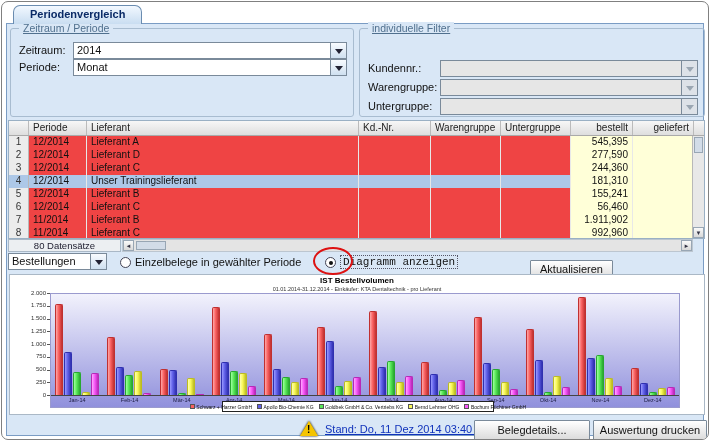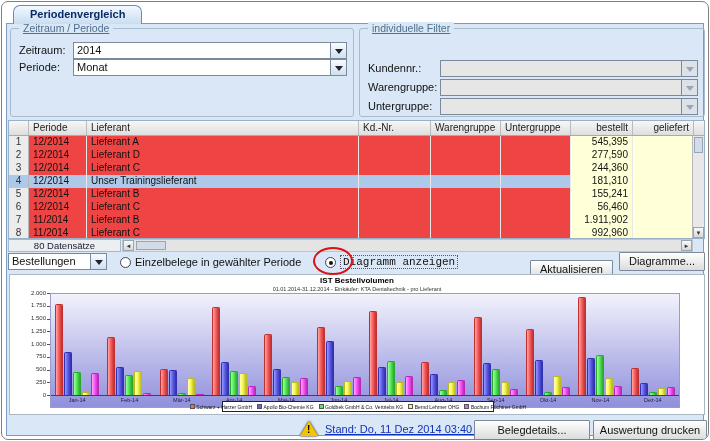--- a/index.html
+++ b/index.html
@@ -252,21 +252,20 @@
     <div class="combo ctrl-combo">
       <span class="cval">Bestellungen</span>
       <span class="carr"></span>
     </div>
     <div class="radio" style="left:113px; top:233px;"></div>
     <span class="rlabel" style="left:128px; top:232px;">Einzelbelege in gewählter Periode</span>
     <div class="radio on" style="left:318px; top:233px;"></div>
     <span class="rlabel focusbox" style="left:333px; top:231px;">Diagramm anzeigen</span>
     <div class="annotation"></div>
     <div class="btn" style="left:523px; top:236px; width:83px;">Aktualisieren</div>
-    <div class="btn" style="left:612px; top:228px; width:86px;">Diagramme...</div>
 
     <div class="chartpanel">
       <div class="ctitle">IST Bestellvolumen</div>
       <div class="csub">01.01.2014-31.12.2014 - Einkäufer: KTA Dentaltechnik - pro Lieferant</div>
       <div id="yaxis"></div>
       <div class="plot">
         <div class="bars" id="bars">
             <div class="bargroup">
               <div class="bar" style="height: 91px; background: linear-gradient(90deg, rgb(255, 168, 168), rgb(249, 96, 96) 45%, rgb(192, 48, 48)); border-top: 1px solid rgb(192, 48, 48); border-right: 1px solid rgb(192, 48, 48); border-bottom: none; border-left: 1px solid rgb(192, 48, 48); border-image: initial;"></div>
               <div class="bar" style="height: 43px; background: linear-gradient(90deg, rgb(154, 154, 255), rgb(96, 96, 232) 45%, rgb(48, 48, 176)); border-top: 1px solid rgb(48, 48, 176); border-right: 1px solid rgb(48, 48, 176); border-bottom: none; border-left: 1px solid rgb(48, 48, 176); border-image: initial;"></div>

